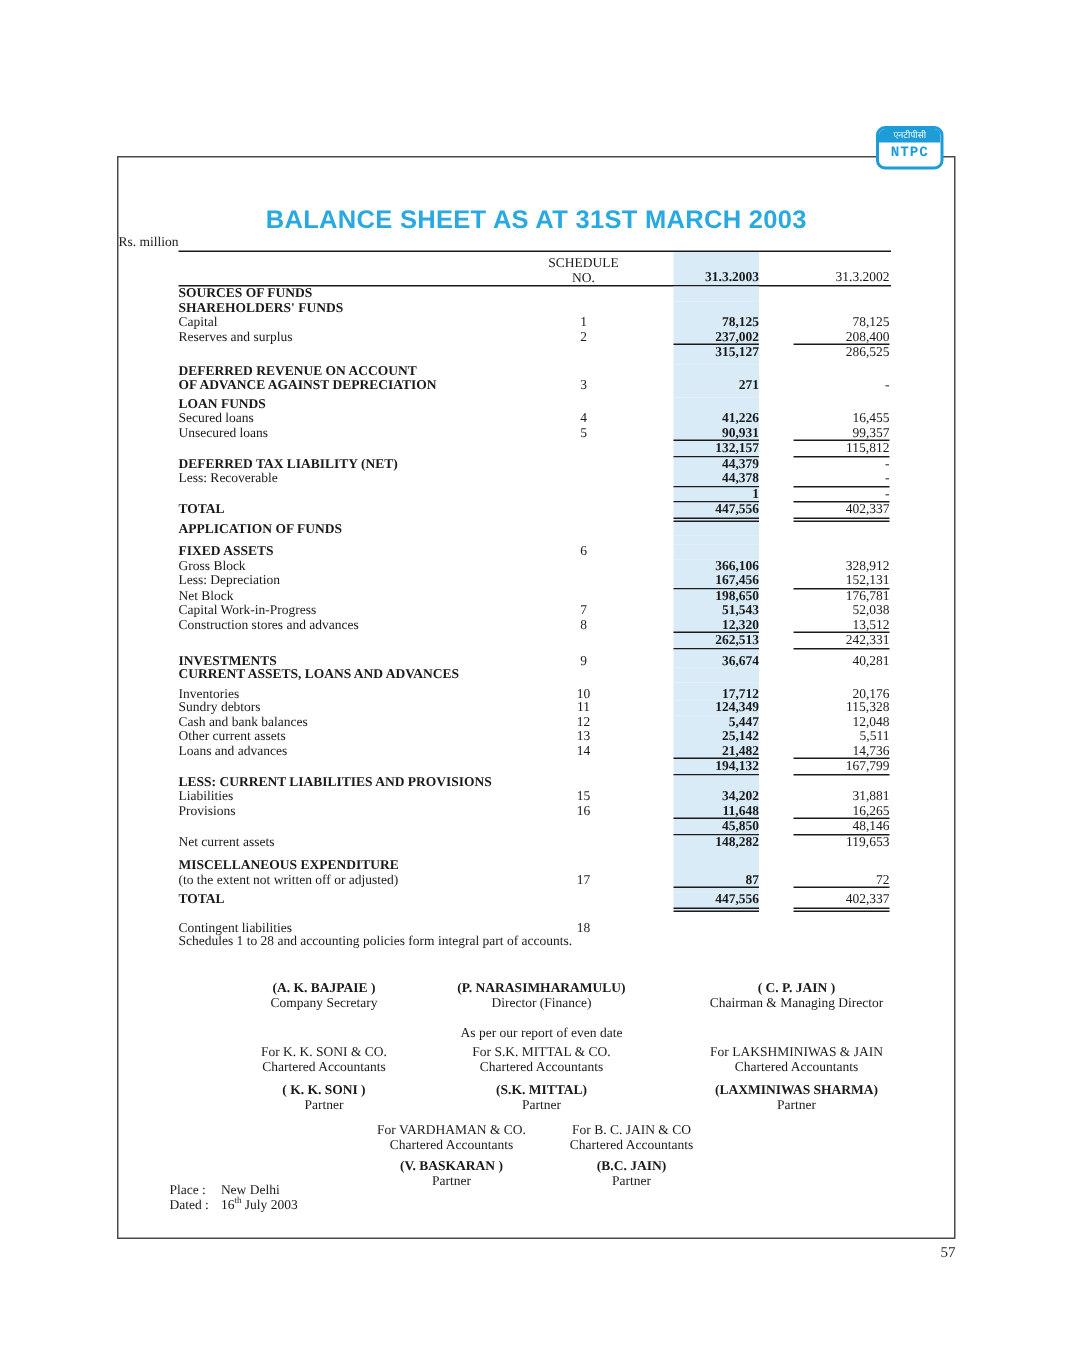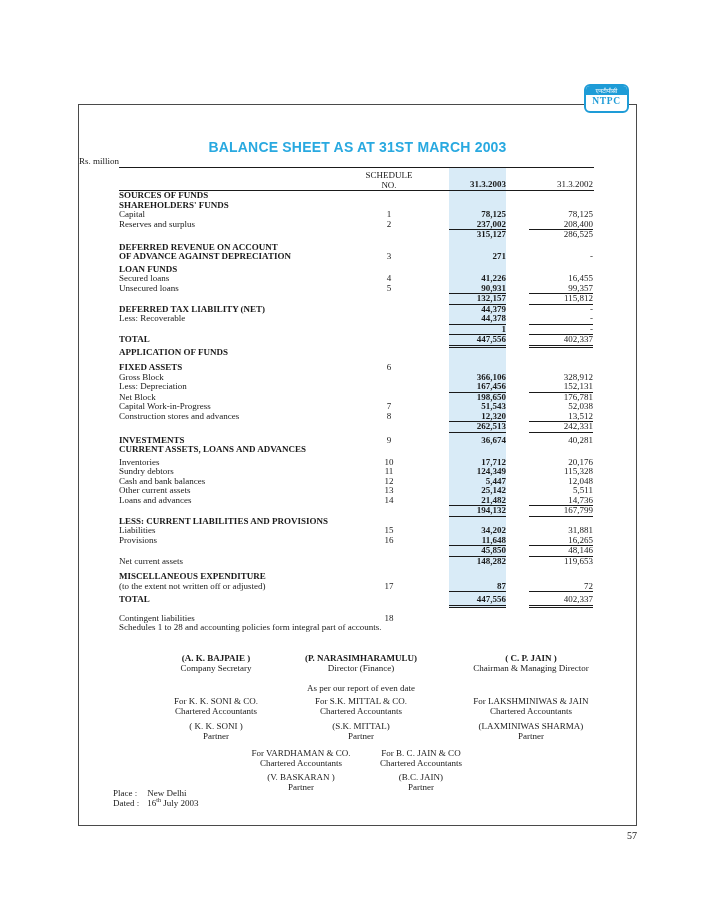--- a/index.html
+++ b/index.html
@@ -24,27 +24,27 @@
     position:absolute;left:584px;top:84px;width:45px;height:29px;z-index:3;
     border:2px solid var(--logo-blue);border-radius:6px;background:#fff;
     box-sizing:border-box;overflow:hidden;display:flex;flex-direction:column;
   }
   .logo-hindi{
     background:var(--logo-blue);color:#fff;font-size:6px;line-height:9px;
     text-align:center;font-family:"DejaVu Sans", sans-serif;white-space:nowrap;overflow:hidden;
   }
   .logo-latin{
     color:var(--logo-blue);font-weight:bold;font-size:9.5px;line-height:13px;
-    text-align:center;font-family:Liberation Serif, serif;letter-spacing:0.6px;
+    text-align:center;font-family:Liberation Mono, monospace;letter-spacing:0.6px;
   }
   
   .title{
     margin:33px 0 0 0;text-align:center;
     font-family:"Liberation Sans", sans-serif;font-weight:bold;
-    font-size:14px;line-height:18px;color:var(--accent-blue);letter-spacing:0.2px;
+    font-size:17px;line-height:18px;color:var(--accent-blue);letter-spacing:0.2px;
   }
   .unit{
     font-size:9px;line-height:10px;text-align:left;margin:0 42px 0 0;
   }
   
   .table{margin:1px 42px 0 40px;font-size:9px;}
   .hrule{border-top:1px solid #1a1a1a;height:0;}
   .thead{display:flex;height:22px;align-items:stretch;}
   .thead>div{display:flex;align-items:flex-end;}
   .c-label{width:244px;flex:none;white-space:nowrap;overflow:visible;}
@@ -66,21 +66,21 @@
   .trow.spacer-lg{height:6px;min-height:6px;}
   .trow.spacer .c-label,.trow.spacer-lg .c-label{line-height:0;}
   .rule-single{border-bottom:1px solid #1a1a1a;}
   .rule-double{border-bottom:3px double #1a1a1a;}
   
   .sig-block{
     position:absolute;transform:translateX(-50%);text-align:center;
     font-size:9px;line-height:9.5px;white-space:nowrap;
   }
   .sig-name{font-weight:bold;}
-  .sig-partner{font-weight:normal;margin-top:6px;}
+  .sig-partner{font-weight:bold;margin-top:6px;}
   .report-line{
     position:absolute;transform:translateX(-50%);font-size:9px;line-height:10px;white-space:nowrap;
   }
   .place-block{position:absolute;left:34px;top:684px;font-size:9px;line-height:9.5px;white-space:nowrap;}
   .place-block .lbl{display:inline-block;width:32px;}
   sup{font-size:6px;line-height:0;}
   
   .page-num{
     position:absolute;left:0;top:830px;width:637px;text-align:right;
     font-size:10px;color:#222;

